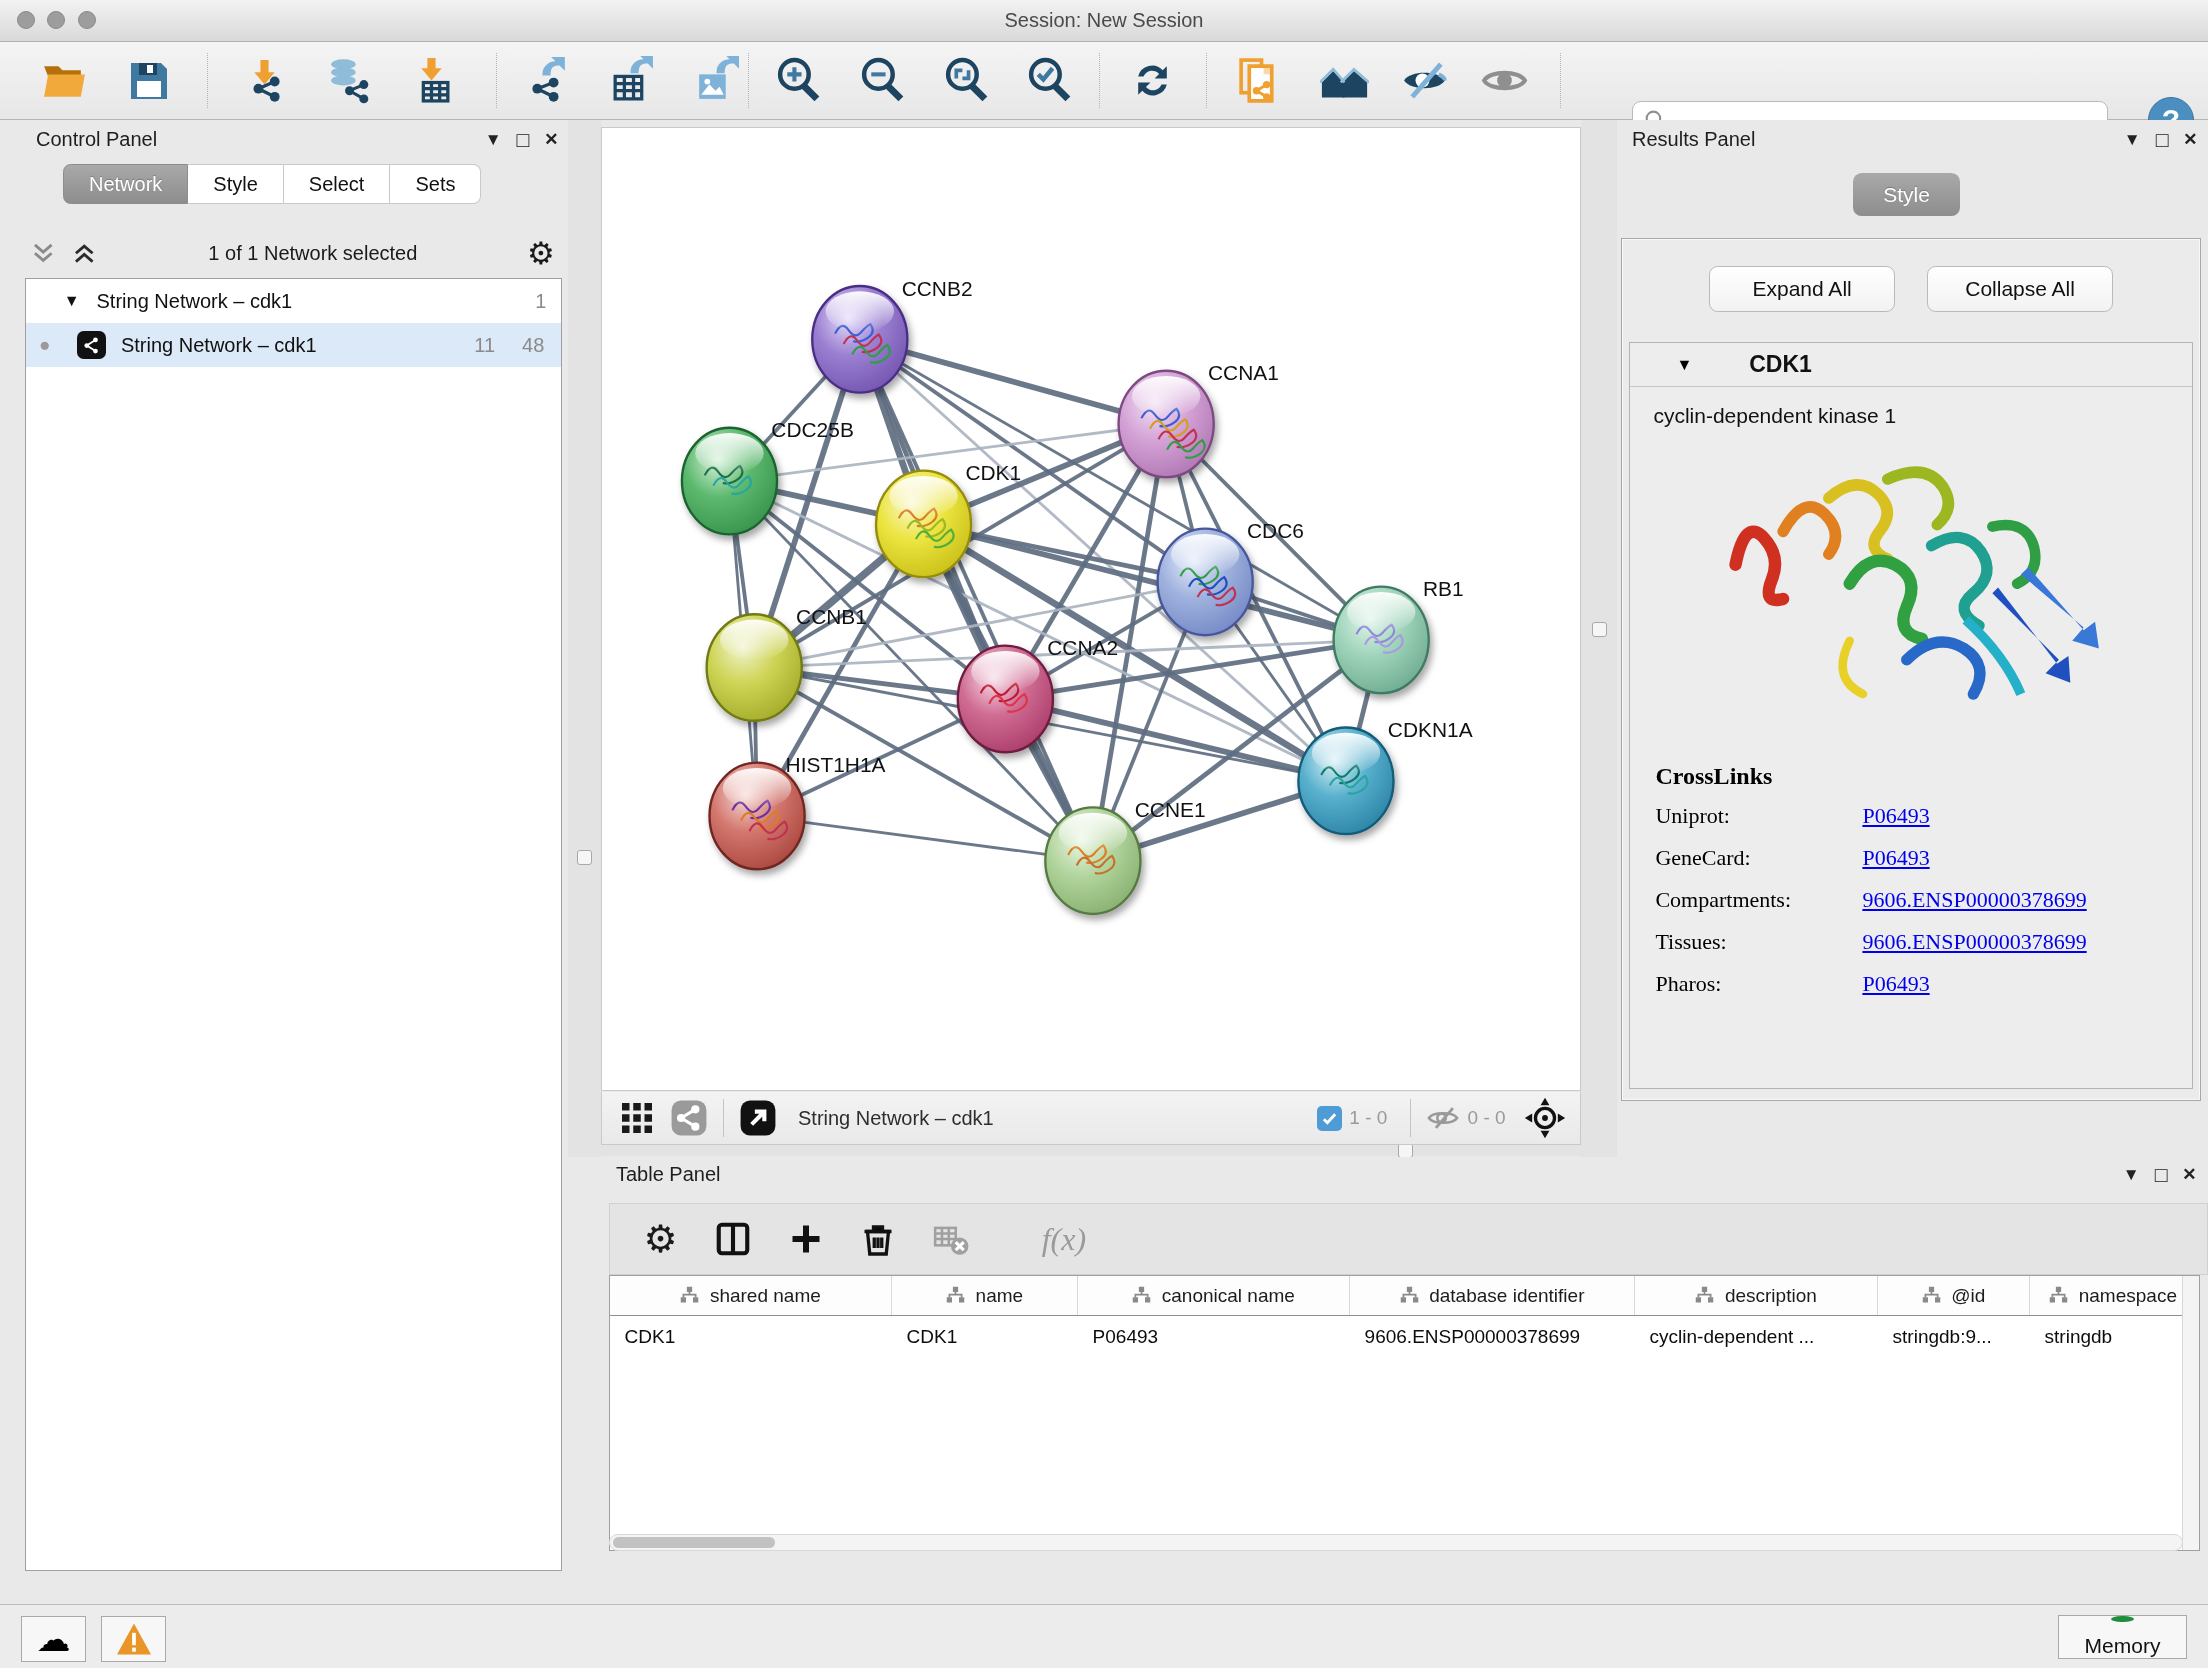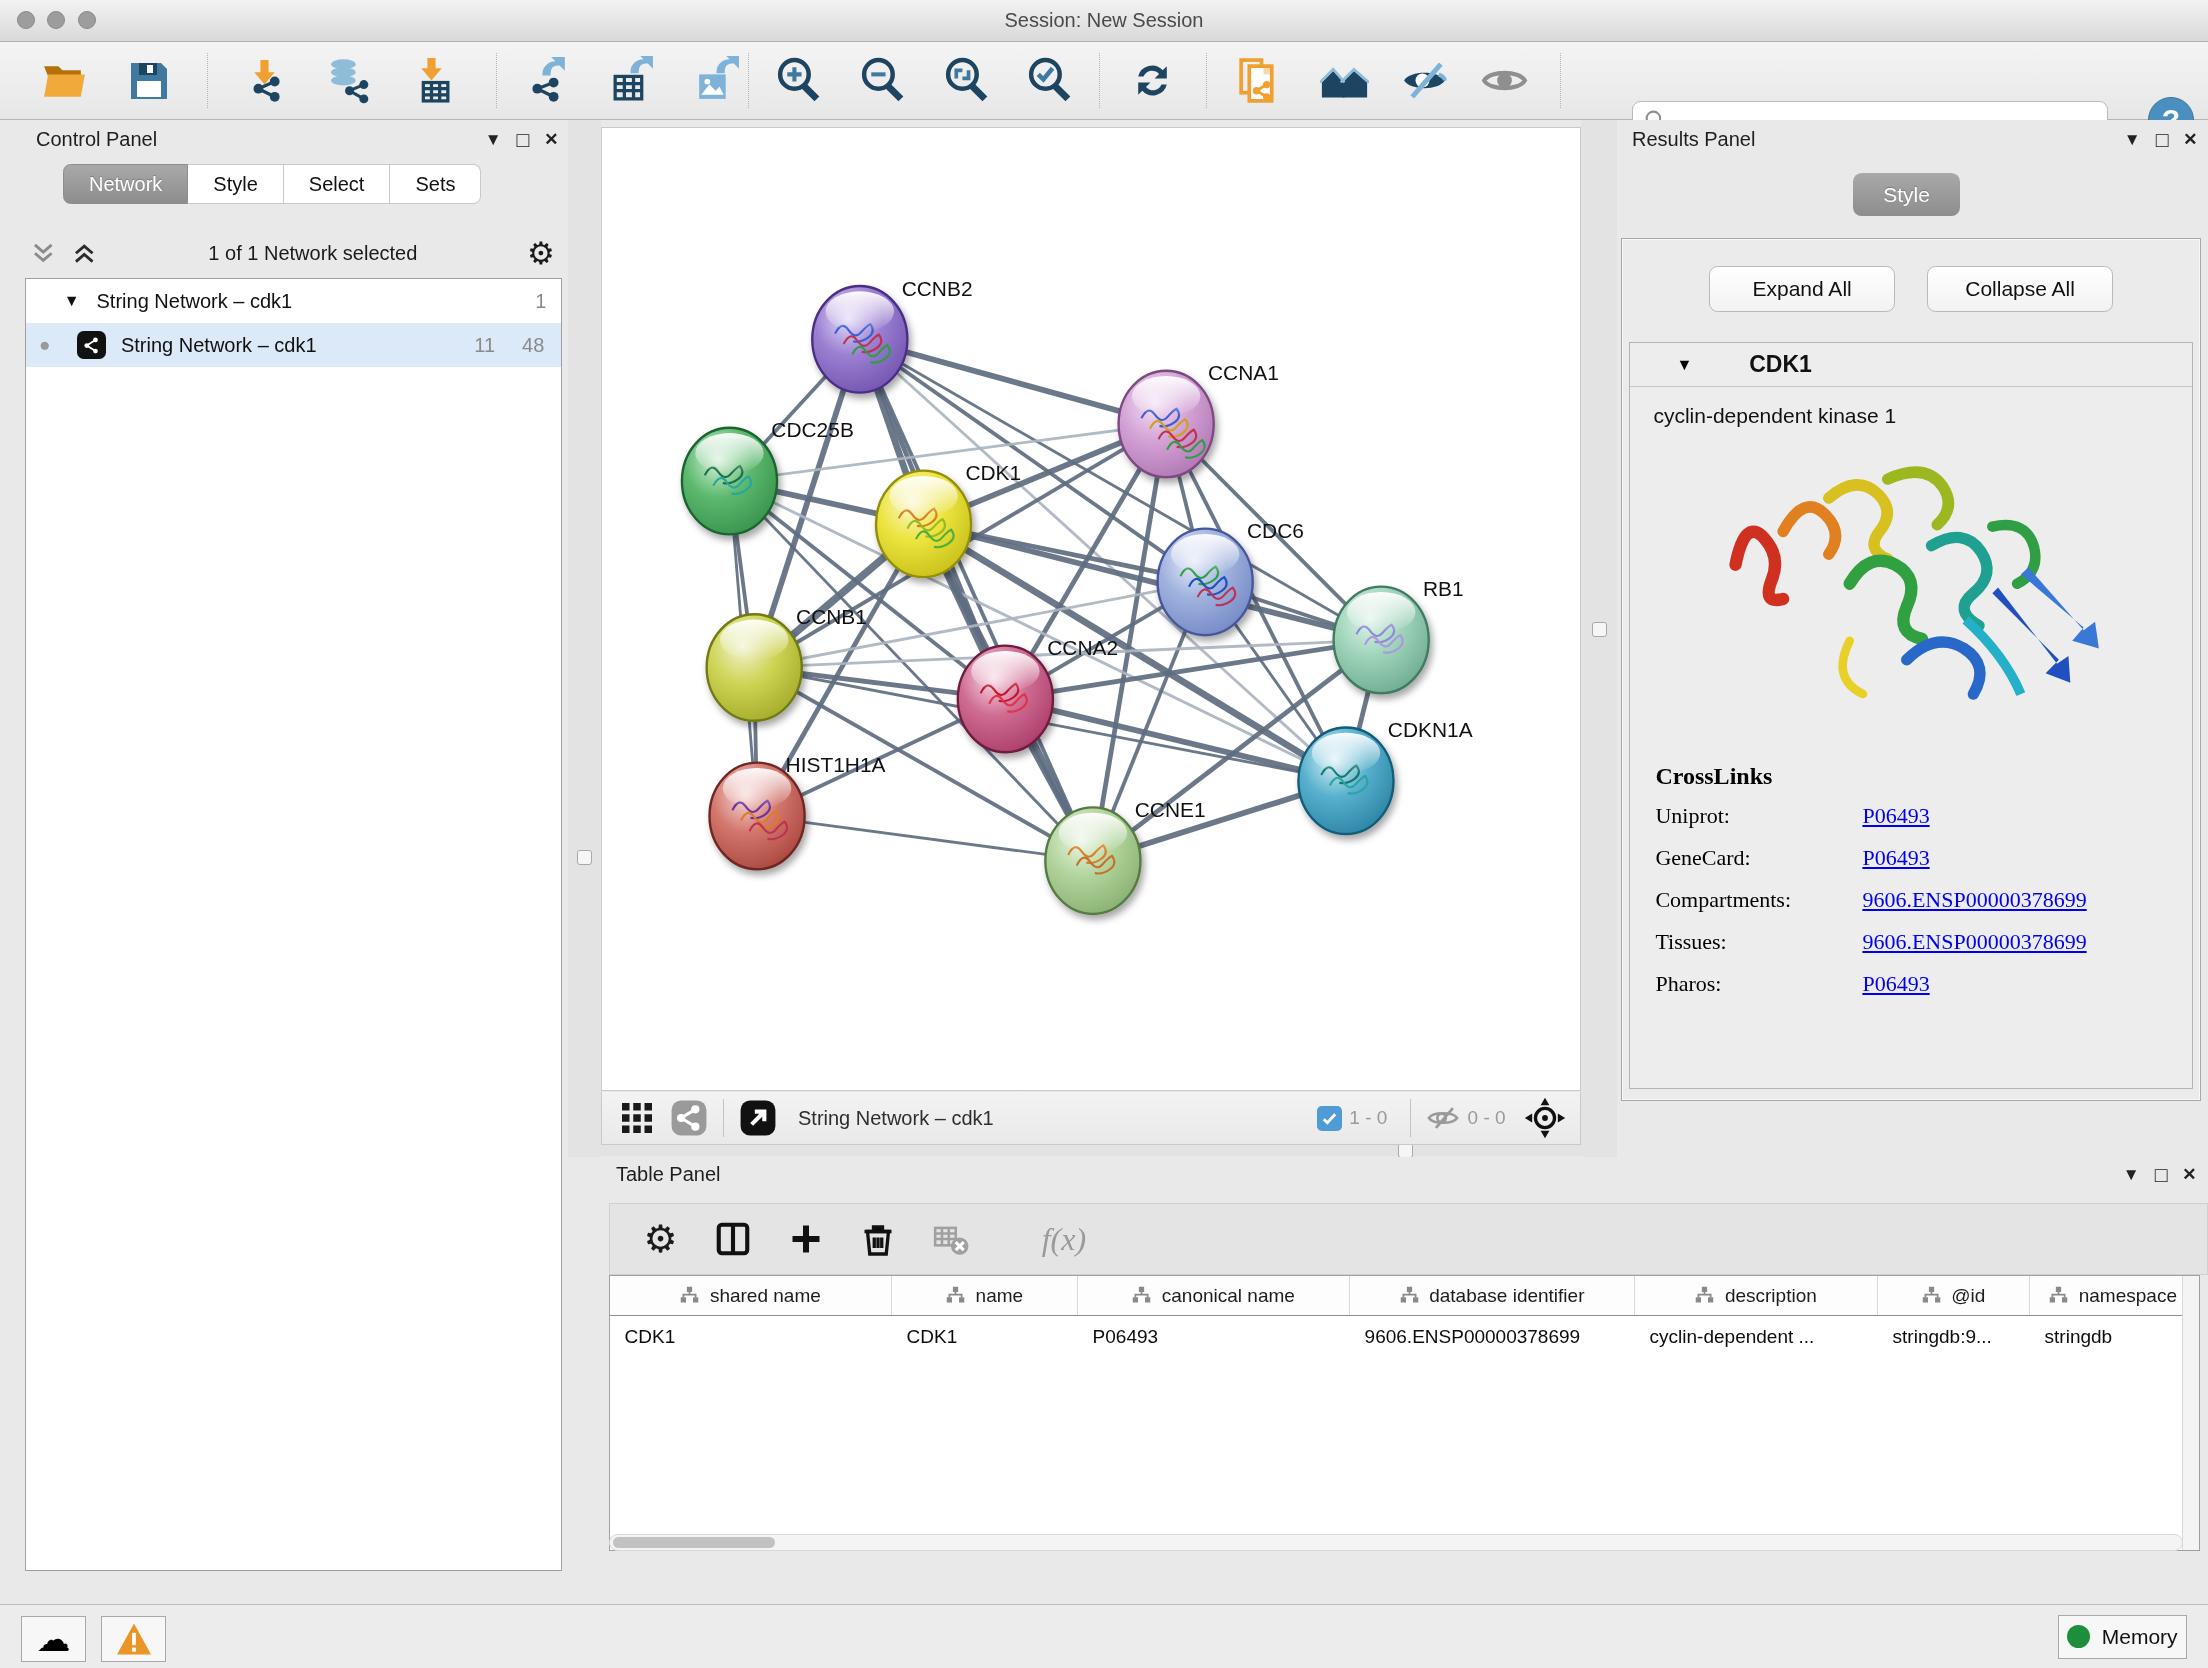--- a/index.html
+++ b/index.html
@@ -141,21 +141,21 @@
   .tp-tabs { position:absolute; left:0; right:0; top:409px; display:flex;
     justify-content:center; }
 
   
   .statusbar { position:absolute; left:0; top:1604px; width:100%; height:65px;
     background:#ececec; border-top:1px solid #bcbcbc; }
   .sb-btn { position:absolute; top:11.4px; width:65px; height:46px; background:#f7f7f7;
     border:1.9px solid #a9a9a9; display:flex; align-items:center; justify-content:center; }
   .mem-btn { position:absolute; right:21px; top:9.5px; width:129px; height:44px;
     background:#f7f7f7; border:1.9px solid #a9a9a9; display:flex; align-items:center;
-    justify-content:center; gap:11.4px; font-size:21px; color:#111; }
+    justify-content:center; gap:11.4px; font-size:21px; color:#111;flex-direction:column; }
   .mem-dot { width:23px; height:23px; border-radius:50%; background:#1d8f3c; }
 
   .glyph { color:#1a1a1a; }
   svg text { font-family:"Liberation Sans", sans-serif; }
 </style>
 </head>
 <body>
 
 <div class="window">
 

